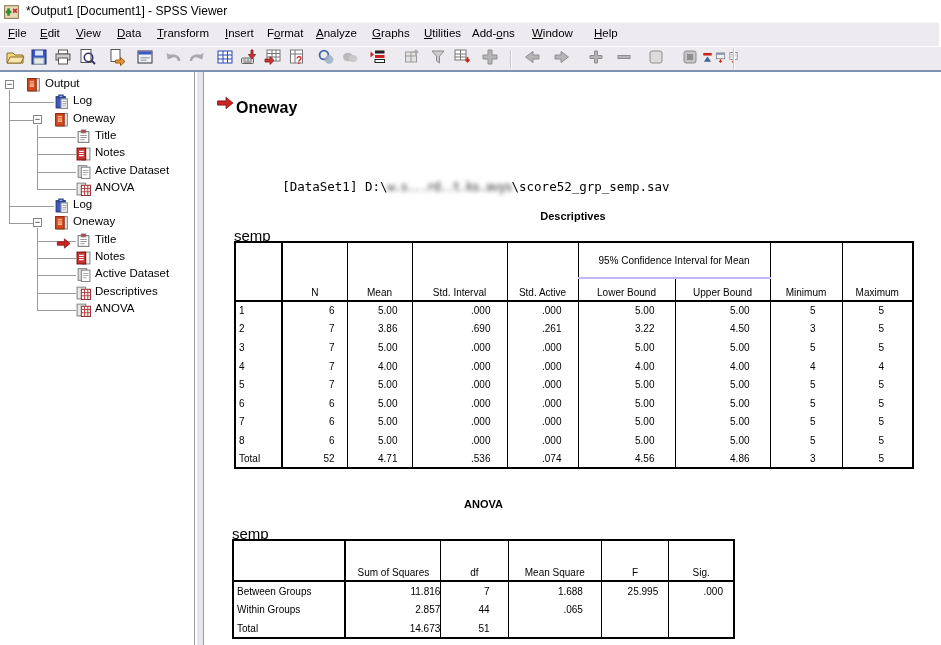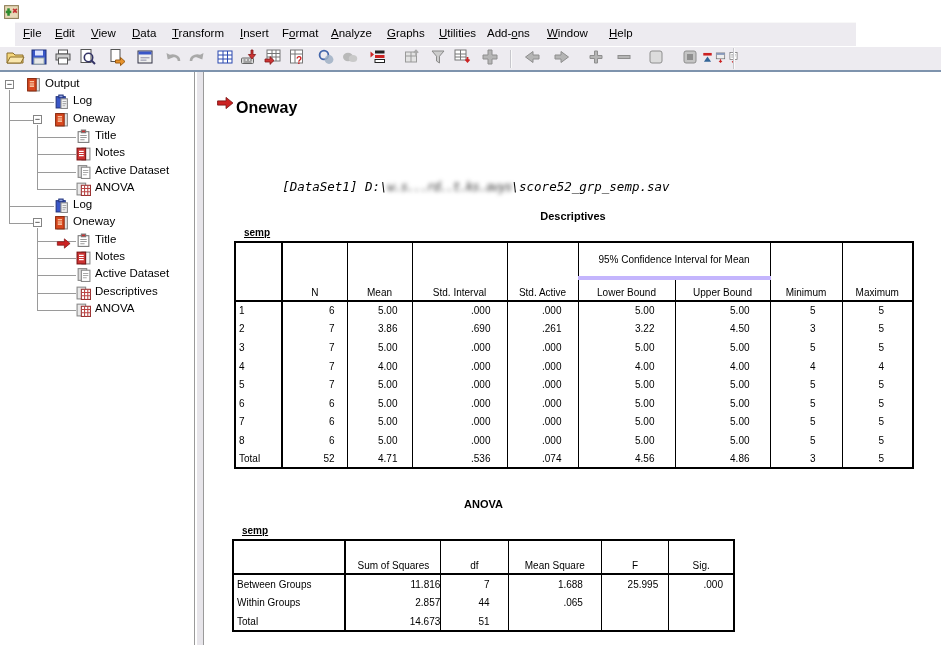--- a/index.html
+++ b/index.html
@@ -5,21 +5,21 @@
   * { margin:0; padding:0; box-sizing:border-box; }
   html,body { width:941px; height:645px; }
   body { font-family:"Liberation Sans", sans-serif; background:#fff; overflow:hidden; position:relative; }
 
   
   .titlebar { position:absolute; left:0; top:0; width:941px; height:22px; background:#ffffff; display:flex; align-items:center; }
   .titlebar .appicon { width:17px; height:17px; margin-left:3px; }
   .titlebar .title { font-size:12px; color:#000; margin-left:6px; }
 
   
-  .menubar { position:absolute; left:15px; top:22px; width:841px; height:24px; background:#edebf0; border-top:1px solid #f8f8f8; }
+  .menubar { position:absolute; left:0; top:22px; width:939px; height:24px; background:#edebf0; border-top:1px solid #f8f8f8; }
   .menuitem { position:absolute; top:4px; font-size:11.5px; color:#000; cursor:default; }
   .menuitem u { text-decoration:underline; }
 
   
   .toolbar { position:absolute; left:0; top:46px; width:941px; height:26px; background:#edebf0; border-top:1px solid #ffffff; border-bottom:2px solid #7e93ad; }
   .tb { position:absolute; top:1px; width:23px; height:22px; display:flex; align-items:center; justify-content:center; }
   .tb svg { width:20px; height:20px; }
   .tb.small { width:14px; }
   .tb.small svg { width:13px; height:19px; }
   .tbsep { position:absolute; top:3px; width:2px; height:18px; border-left:1px solid #c7c7cc; border-right:1px solid #fafafa; }
@@ -34,64 +34,65 @@
   
   .treeitem { position:absolute; height:17px; display:flex; align-items:flex-start; font-size:11.5px; color:#000; white-space:nowrap; }
   .treeitem .ticon { width:15px; height:15px; margin-right:4px; flex:none; }
   .expander { position:absolute; width:9px; height:9px; background:#fff; border:1px solid #848484; font-size:9px; line-height:7px; text-align:center; color:#000; }
   .conn { position:absolute; background:#9a9a9a; }
   .curarrow { position:absolute; width:15px; height:11px; }
 
   
   .heading-arrow { position:absolute; left:11px; top:22px; width:18px; height:13px; }
   .heading { position:absolute; left:31px; top:27px; font-size:16px; font-weight:bold; color:#000; }
-  .logline { position:absolute; left:32px; top:92px; font-family:"DejaVu Sans Mono", monospace; font-size:12.5px; color:#000; white-space:pre;font-style:italic; }
+  .logline { position:absolute; left:32px; top:92px; font-family:"DejaVu Sans Mono", monospace; font-size:12.5px; color:#000; white-space:pre; }
   .logline .redacted { filter:blur(2px); color:#333; letter-spacing:-1px; }
 
   .outblock { position:absolute; }
   .tbl-title { font-size:11px; font-weight:bold; text-align:center; color:#000; }
-  .layerlbl { font-size:10px; color:#000; text-decoration:underline; position:absolute; left:10px;font-weight:bold; }
+  .layerlbl { font-size:15px; color:#000; text-decoration:underline; position:absolute; left:0; }
 
   table.spss { border-collapse:collapse; table-layout:fixed; background:#fff; border:2px solid #000; position:absolute; }
   table.spss th, table.spss td { border:1px solid #000; font-weight:normal; font-size:10px; color:#000; overflow:hidden; }
   table.spss thead th { vertical-align:bottom; text-align:center; padding-bottom:2px; border-bottom:2px solid #000; }
-  table.spss th.ci { border-bottom:4px solid #c4b5fd; vertical-align:middle; padding-bottom:0; }
+  table.spss th.ci { border-bottom:2px solid #c4b5fd; vertical-align:middle; padding-bottom:0; }
   table.spss tbody td { border-top:none; border-bottom:none; text-align:right; vertical-align:middle; }
   table.spss td.rl, table.spss th.corner { border-right:2px solid #000; }
   table.spss td.rl { text-align:left; padding-left:3px; }
 
   #desctable tbody td { height:18.6px; }
   #desctable tr.h1 { height:36px; } #desctable tr.h2 th { height:23px; }
   #desctable td:nth-child(2) { padding-right:12px; }
   #desctable td:nth-child(3) { padding-right:14px; }
   #desctable td:nth-child(4) { padding-right:16px; }
   #desctable td:nth-child(5) { padding-right:16px; }
   #desctable td:nth-child(6) { padding-right:20px; }
   #desctable td:nth-child(7) { padding-right:20px; }
   #desctable td:nth-child(8) { padding-right:26px; }
   #desctable td:nth-child(9) { padding-right:28px; }
 
-  #anovatable thead tr { height:34px; }
+  #anovatable thead tr { height:41px; }
   #anovatable tbody td { height:19px; }
   #anovatable td:nth-child(2) { }
   #anovatable td:nth-child(3) { padding-right:18px; }
   #anovatable td:nth-child(4) { padding-right:18px; }
   #anovatable td:nth-child(5) { padding-right:10px; }
   #anovatable td:nth-child(6) { padding-right:10px; }
 </style>
 </head>
 <body>
 
 <div class="titlebar">
   <span class="appicon" id="appicon"><svg viewBox="0 0 16 16" xmlns="http://www.w3.org/2000/svg">
         <rect x="1.5" y="2.5" width="13" height="12" fill="#e8d9b8" stroke="#8c7b55"></rect>
         <rect x="4" y="5" width="2.4" height="7" fill="#2e8b2e"></rect>
         <rect x="2.6" y="7.2" width="5.2" height="2.4" fill="#2e8b2e"></rect>
         <path d="M9.5 5.5l3.5 3.5M13 5.5L9.5 9" stroke="#c23333" stroke-width="1.6"></path>
       </svg></span>
+  <span class="title">*Output1 [Document1] - SPSS Viewer</span>
 </div>
 
 <div class="menubar" id="menubar">
     <div class="menuitem" style="left: 8px;"><span></span><u>F</u><span>ile</span></div>
     <div class="menuitem" style="left: 40px;"><span></span><u>E</u><span>dit</span></div>
     <div class="menuitem" style="left: 76px;"><span></span><u>V</u><span>iew</span></div>
     <div class="menuitem" style="left: 117px;"><span></span><u>D</u><span>ata</span></div>
     <div class="menuitem" style="left: 157px;"><span></span><u>T</u><span>ransform</span></div>
     <div class="menuitem" style="left: 225px; text-align: right;"><span></span><u>I</u><span>nsert</span></div>
     <div class="menuitem" style="left: 267px;"><span>F</span><u>o</u><span>rmat</span></div>

